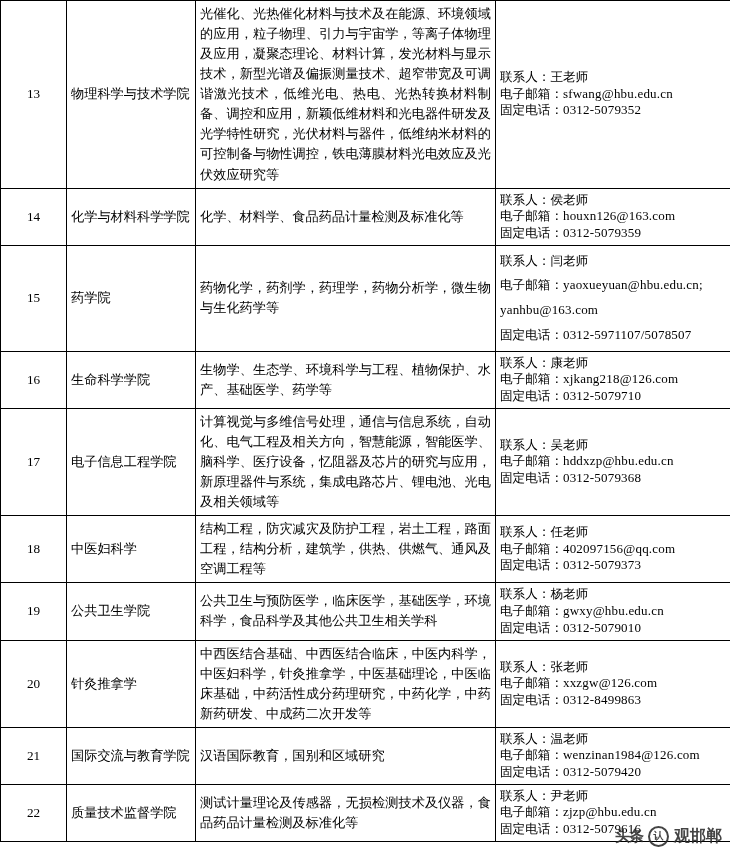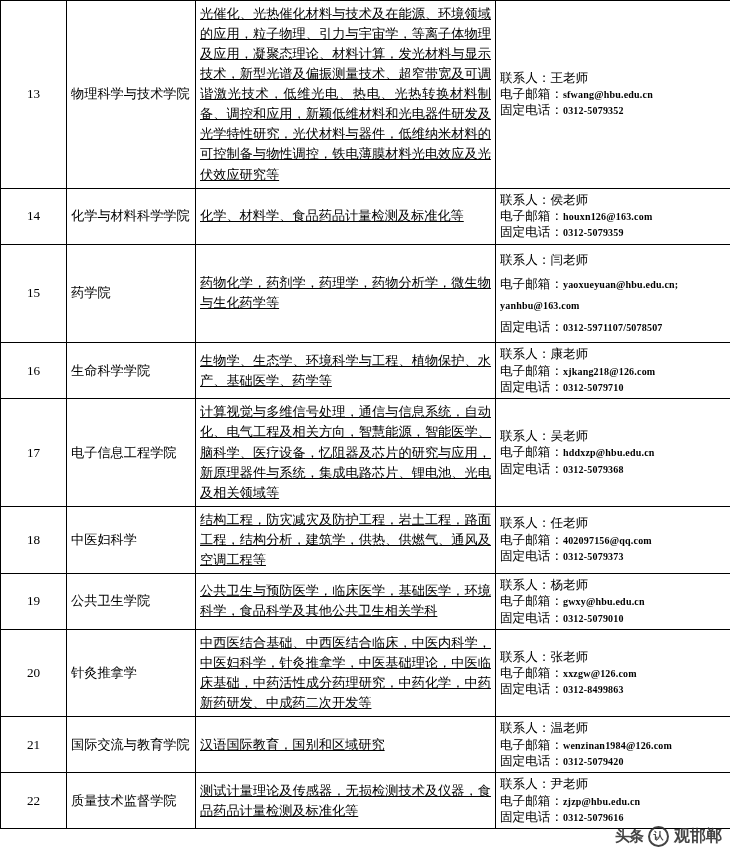--- a/index.html
+++ b/index.html
@@ -41,41 +41,39 @@
     width: 120px;
     padding-left: 6px;
     padding-right: 6px;
   }
   td.col-major {
     width: 291px;
     text-align: justify;
     text-justify: inter-ideograph;
     padding-left: 7px;
     padding-right: 6px;
-    text-decoration: underline;
   }
   td.col-contact {
     width: 253px;
     text-align: left;
     padding-left: 7px;
     padding-right: 4px;
     vertical-align: middle;
   }
   .contact-block {
     line-height: 1.30;
   }
   .contact-line {
     white-space: nowrap;
     font-size: 12.6px;
   }
   .ascii {
     font-family: "Liberation Serif", "DejaVu Serif", serif;
-    font-size: 10px;
+    font-size: 13px;
     letter-spacing: 0.2px;
-    font-weight: bold;
   }
   
   tr[data-row="15"] .contact-block { line-height: 1.92; }
   .watermark {
     position: absolute;
     right: 8px;
     top: 826px;
     display: flex;
     align-items: center;
     gap: 5px;

